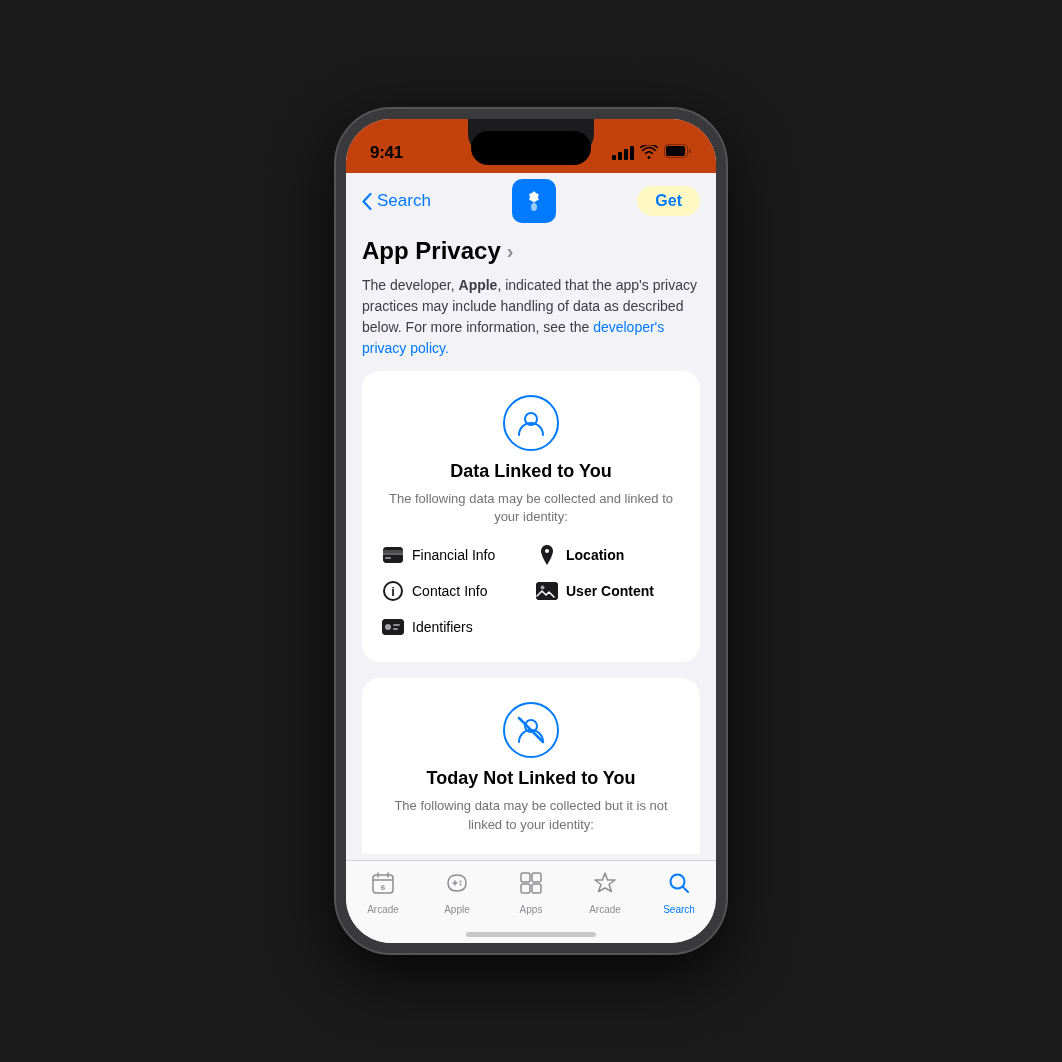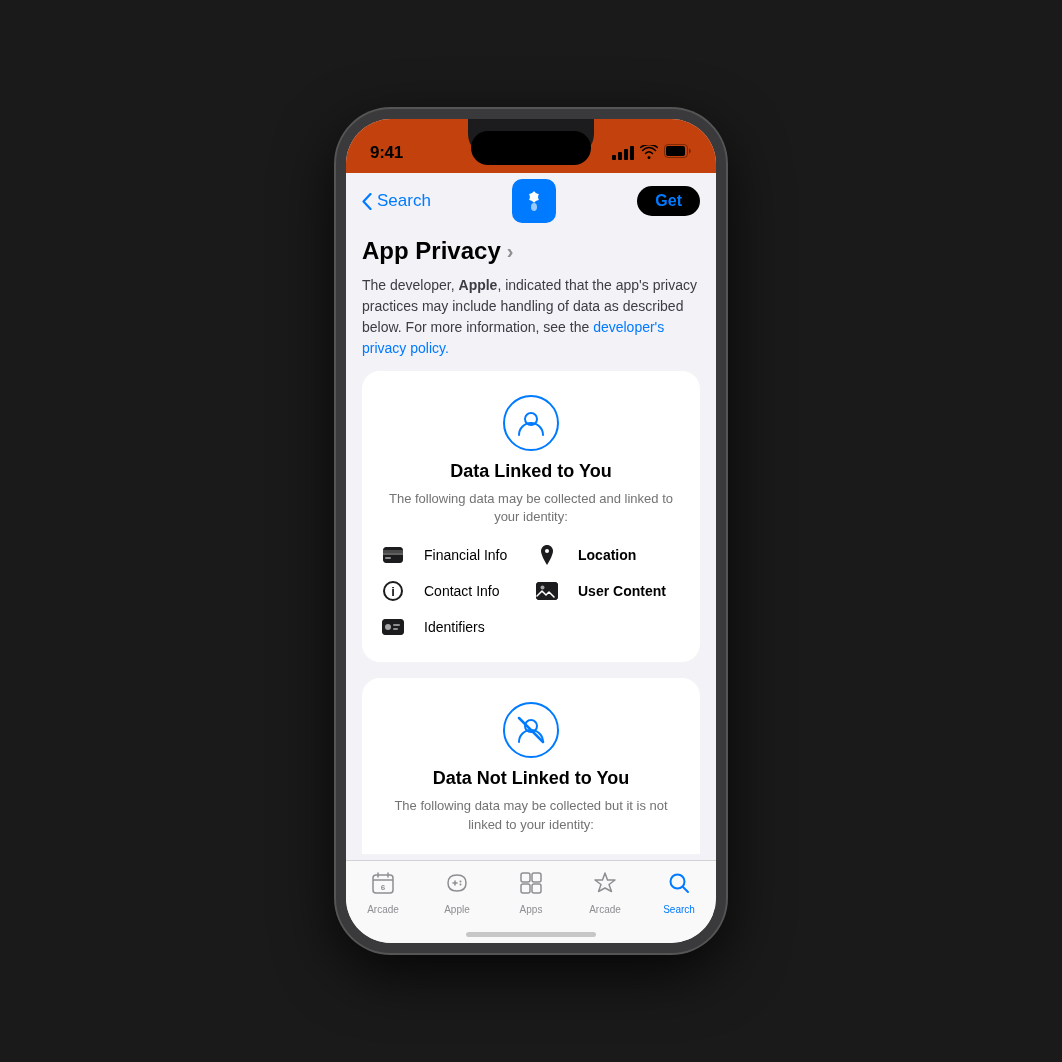--- a/index.html
+++ b/index.html
@@ -100,21 +100,21 @@
     .app-icon {
       width: 44px;
       height: 44px;
       background: #007aff;
       border-radius: 10px;
       display: flex;
       align-items: center;
       justify-content: center;
     }
     .get-btn {
-      background: #000000;
+      background: #fef9c3;
       color: #007aff;
       border: none;
       border-radius: 16px;
       padding: 6px 18px;
       font-size: 16px;
       font-weight: 600;
       cursor: pointer;
     }
 
     
@@ -184,21 +184,21 @@
     }
     .data-grid {
       display: grid;
       grid-template-columns: 1fr 1fr;
       gap: 14px 10px;
       text-align: left;
     }
     .data-item {
       display: flex;
       align-items: center;
-      gap: 20px;
+      gap: 8px;
       font-size: 14px;
       font-weight: 500;
       color: #000;
     }
     .data-item-icon {
       width: 22px;
       height: 22px;
       display: flex;
       align-items: center;
       justify-content: center;
@@ -381,21 +381,21 @@
 
       <div class="card">
         <div class="card-icon-circle" style="border-color:#007aff;">
           <svg width="32" height="32" viewBox="0 0 32 32" fill="none">
 
             <circle cx="16" cy="12" r="6" stroke="#007aff" stroke-width="2"></circle>
             <path d="M4 28c0-6.627 5.373-12 12-12s12 5.373 12 12" stroke="#007aff" stroke-width="2" stroke-linecap="round"></path>
             <line x1="4" y1="4" x2="28" y2="28" stroke="#007aff" stroke-width="2.5" stroke-linecap="round"></line>
           </svg>
         </div>
-        <div class="card-title">Data Not Linked to You</div>
+        <div class="card-title">Today Not Linked to You</div>
         <div class="card-desc">The following data may be collected but it is not linked to your identity:</div>
         <div class="data-grid">
 
           <div class="data-item">
             <div class="data-item-icon">
               <svg width="20" height="20" viewBox="0 0 20 20" fill="none">
                 <circle cx="8.5" cy="8.5" r="6.5" stroke="#1c1c1e" stroke-width="2" fill="none"></circle>
                 <line x1="13.5" y1="13.5" x2="19" y2="19" stroke="#1c1c1e" stroke-width="2" stroke-linecap="round"></line>
               </svg>
             </div>

